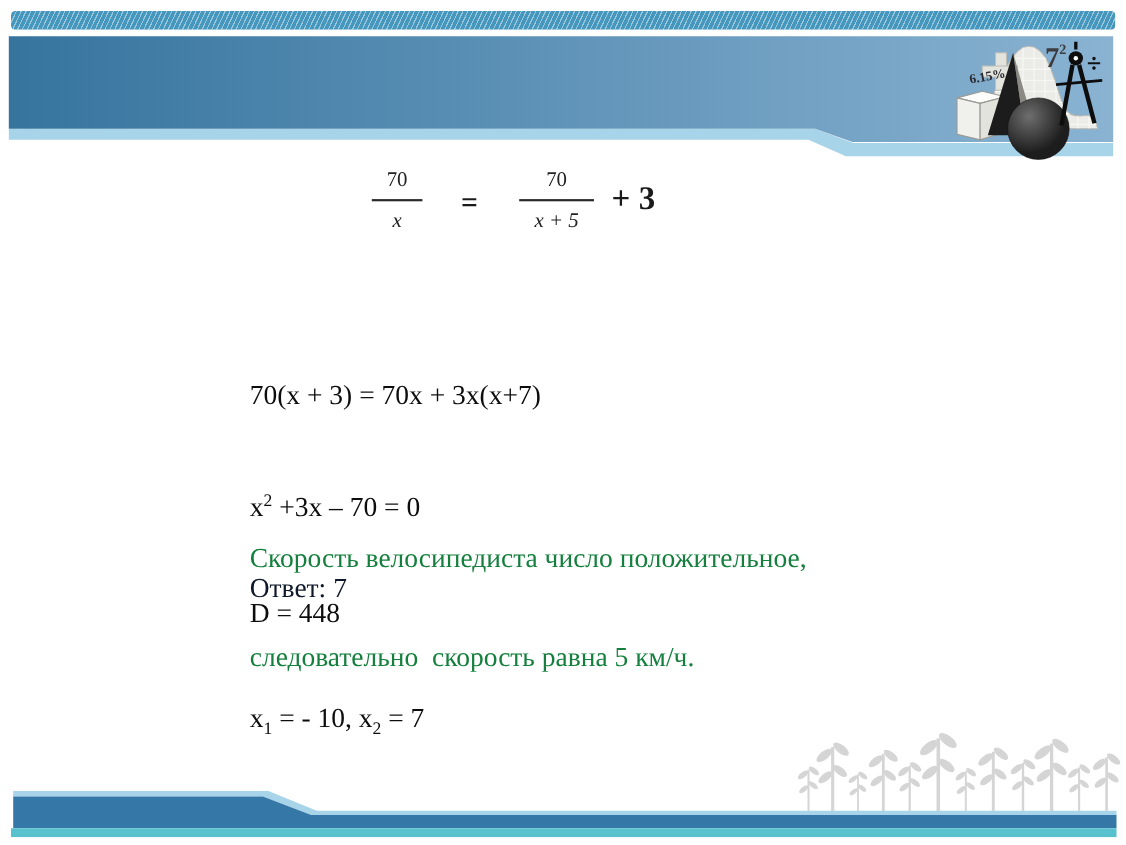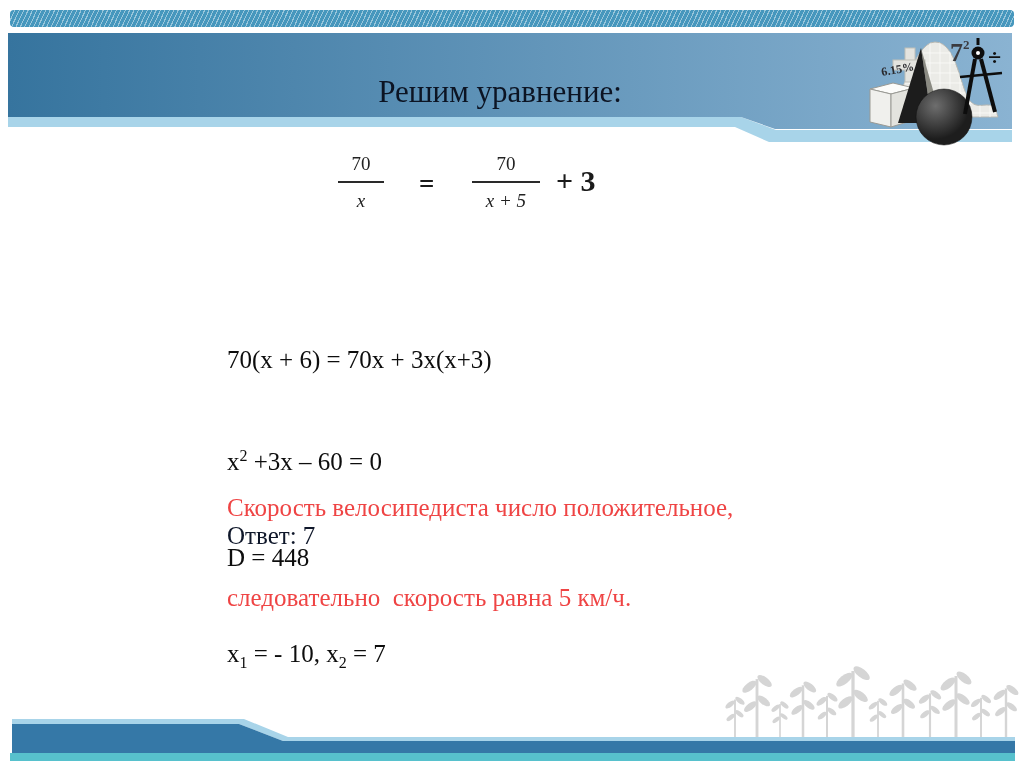--- a/index.html
+++ b/index.html
@@ -22,21 +22,21 @@
   .frac .den{border-top:2px solid #2a2a2a;font-style:italic;}
   #frac1{left:338px;top:146px;width:46px;}
   #frac2{left:472px;top:146px;width:68px;}
   #eqsign{left:419px;top:169px;font-size:27px;font-weight:bold;color:#1a1a1a;}
   #plus3{left:556px;top:164px;font-size:30px;font-weight:bold;color:#1a1a1a;}
 
   
   #solution{left:227px;top:280px;font-size:25px;line-height:32px;color:#0d0d0d;white-space:pre-wrap;}
   #solution sup{font-size:16px;}
   #solution sub{font-size:16px;}
-  #conclusion{left:227px;top:433px;font-size:25px;line-height:30px;color:#ef4444;white-space:pre-wrap;}
+  #conclusion{left:227px;top:433px;font-size:25px;line-height:30px;color:#15803d;white-space:pre-wrap;}
   #answer{left:227px;top:522px;font-size:25px;color:#0f172a;}
 
   #plants{left:723px;top:665px;width:297px;height:75px;}
   #footerSvg{left:0;top:713px;width:1024px;height:55px;}
 </style>
 </head>
 <body>
 
 <div id="slide">
 
@@ -46,21 +46,20 @@
     <defs>
       <linearGradient id="bandGrad" x1="0" y1="0" x2="1" y2="0">
         <stop offset="0" stop-color="#36749e"></stop>
         <stop offset="1" stop-color="#8ab3d2"></stop>
       </linearGradient>
     </defs>
     <polygon points="8,117 741,117 776,130 1012,130 1012,142 769,142 735,127 8,127" fill="#a8d4e9"></polygon>
     <polygon points="8,33 1012,33 1012,129 775,129 741,117 8,117" fill="url(#bandGrad)"></polygon>
   </svg>
 
-  <div id="title" class="abs">Решим уравнение:</div>
 
   <svg id="artSvg" class="abs" viewBox="0 0 155 115">
     <defs>
       <radialGradient id="ballGrad" cx="0.35" cy="0.3" r="0.85">
         <stop offset="0" stop-color="#6e6e6e"></stop>
         <stop offset="0.7" stop-color="#1d1d1d"></stop>
       </radialGradient>
       <clipPath id="bellClip">
         <path d="M20,84 C40,82 52,9 75,9 C98,9 100,60 112,70 C120,76 128,68 135,75 L138,84 Z"></path>
       </clipPath>
@@ -113,22 +112,22 @@
     <span class="den">x</span>
   </div>
   <div id="eqsign" class="abs">=</div>
   <div id="frac2" class="frac">
     <span class="num">70</span>
     <span class="den">x + 5</span>
   </div>
   <div id="plus3" class="abs">+ 3</div>
 
   <div id="solution" class="abs">
-    <div><span>70(x + 6) = 70x + 3x(x+3)</span></div>
-    <div><span>x</span><sup>2</sup><span> +3x – 60 = 0</span></div>
+    <div><span>70(x + 3) = 70x + 3x(x+7)</span></div>
+    <div><span>x</span><sup>2</sup><span> +3x – 70 = 0</span></div>
     <div><span>D = 448</span></div>
     <div><span>x</span><sub>1</sub><span> = - 10, x</span><sub>2</sub><span> = 7</span></div>
   </div>
 
   <div id="conclusion" class="abs">
     <div>Скорость велосипедиста число положительное,</div>
     <div>следовательно  скорость равна 5 км/ч.</div>
   </div>
 
   <div id="answer" class="abs">Ответ: 7</div>

